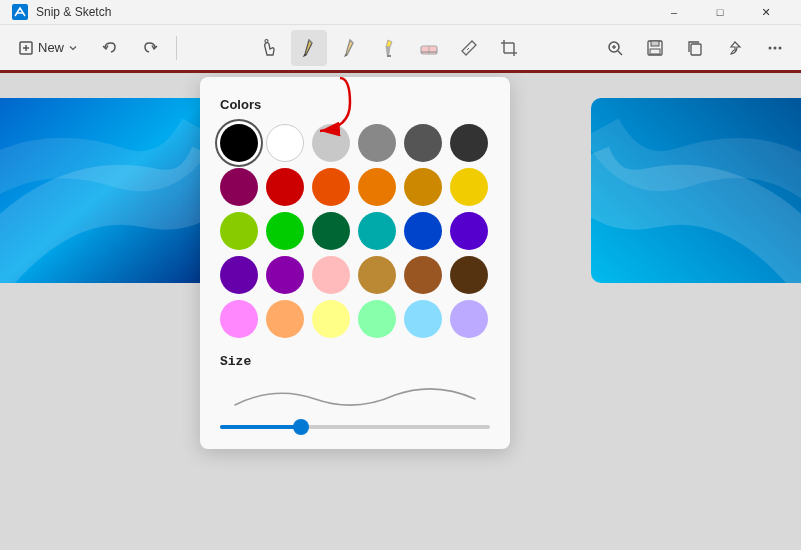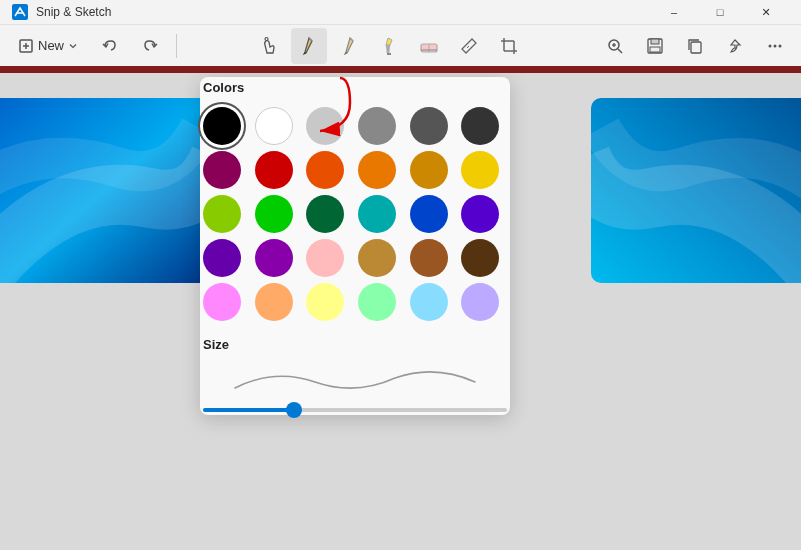--- a/index.html
+++ b/index.html
@@ -50,21 +50,21 @@
       background: transparent;
     }
 
     
     .toolbar {
       display: flex;
       align-items: center;
       background: #f3f3f3;
       height: 48px;
       padding: 0 8px;
-      border-bottom: 7px solid #7f1d1d;
+      border-bottom: 3px solid #7f1d1d;
       gap: 4px;
     }
     .toolbar-new {
       display: flex;
       align-items: center;
       gap: 4px;
       padding: 6px 10px;
       border-radius: 4px;
       cursor: pointer;
       font-size: 13px;
@@ -105,21 +105,21 @@
 
     
     .color-picker-popup {
       position: absolute;
       top: 4px;
       left: 200px;
       width: 310px;
       background: #f9f9f9;
       border-radius: 8px;
       box-shadow: 0 4px 20px rgba(0,0,0,0.18);
-      padding: 3px;
+      padding: 20px;
       z-index: 100;
     }
     .color-picker-title {
       font-size: 13px;
       font-weight: 600;
       color: #222;
       margin-bottom: 12px;
     }
     .color-grid {
       display: grid;
@@ -136,20 +136,21 @@
       outline: none;
     }
     .color-swatch.selected {
       box-shadow: 0 0 0 3px #fff, 0 0 0 5px #555;
     }
     .size-title {
       font-size: 13px;
       font-weight: 600;
       color: #222;
       margin-bottom: 8px;
+      font-family: Liberation Mono, monospace;
     }
     .size-preview {
       height: 40px;
       display: flex;
       align-items: center;
       justify-content: center;
       margin-bottom: 8px;
     }
     .size-preview svg {
       width: 260px;

